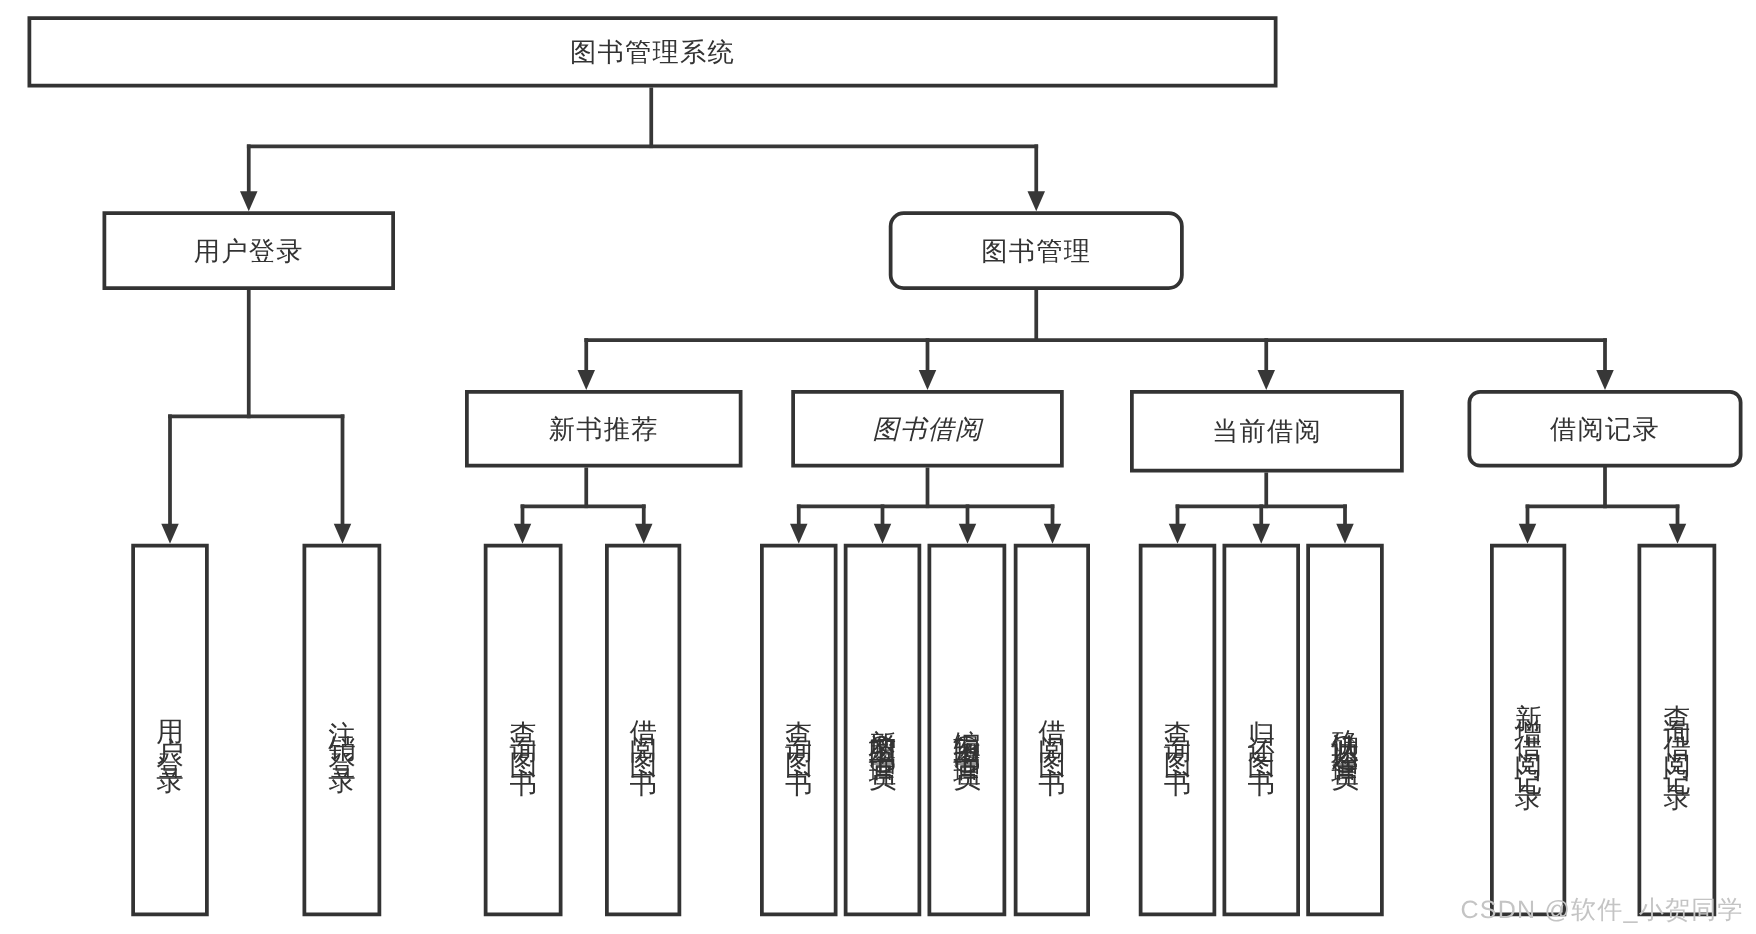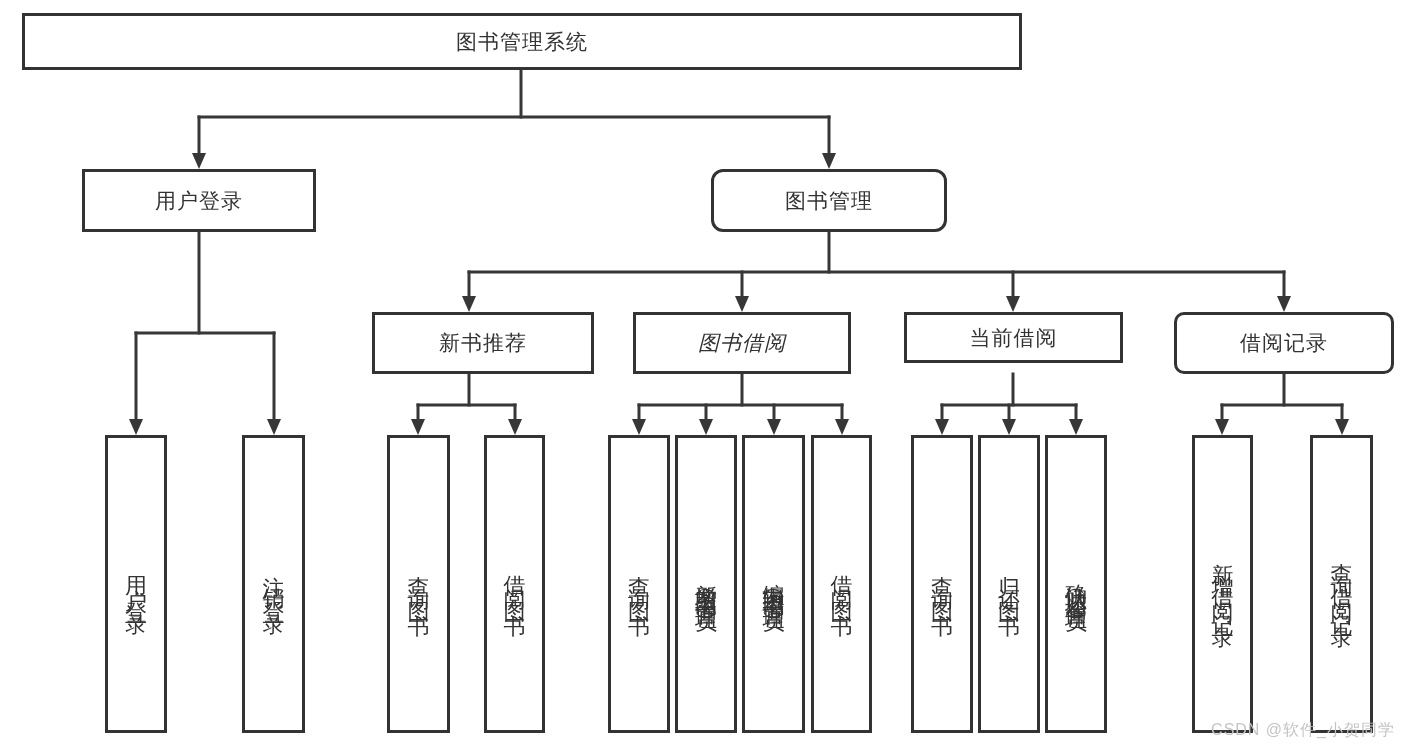--- a/index.html
+++ b/index.html
@@ -32,21 +32,21 @@
     text-orientation:mixed;
     font-size:22px;
     letter-spacing:13px;
     line-height:1;
   }
   .leaf.long { letter-spacing:4px; }
   #watermark {
     position:absolute;
     right:10px; bottom:6px;
     color:#c4c4c4;
-    font-size:16px;
+    font-size:20px;
     letter-spacing:1px;
     z-index:3;
     white-space:nowrap;
   }
 </style>
 </head>
 <body>
 
 <div id="canvas">
 
@@ -122,21 +122,21 @@
   <div class="node" style="left:711px; top:169px; width:236px; height:63px;border-radius:12px;">
     <span>图书管理</span>
   </div>
 
   <div class="node" style="left:358px; top:312px; width:222px; height:62px;margin-left:14px;">
     <span>新书推荐</span>
   </div>
   <div class="node" style="left:633px; top:312px; width:218px; height:62px;font-style:italic;">
     <span>图书借阅</span>
   </div>
-  <div class="node" style="left:904px; top:312px; width:219px; height:51px;">
+  <div class="node" style="left:904px; top:312px; width:219px; height:66px;">
     <span>当前借阅</span>
   </div>
   <div class="node" style="left:1174px; top:312px; width:220px; height:62px;border-radius:10px;">
     <span>借阅记录</span>
   </div>
 
   <div class="node leaf" style="left:105px; top:435px; width:62px; height:298px;">
     <span>用户登录</span>
   </div>
   <div class="node leaf" style="left:242px; top:435px; width:63px; height:298px;">

